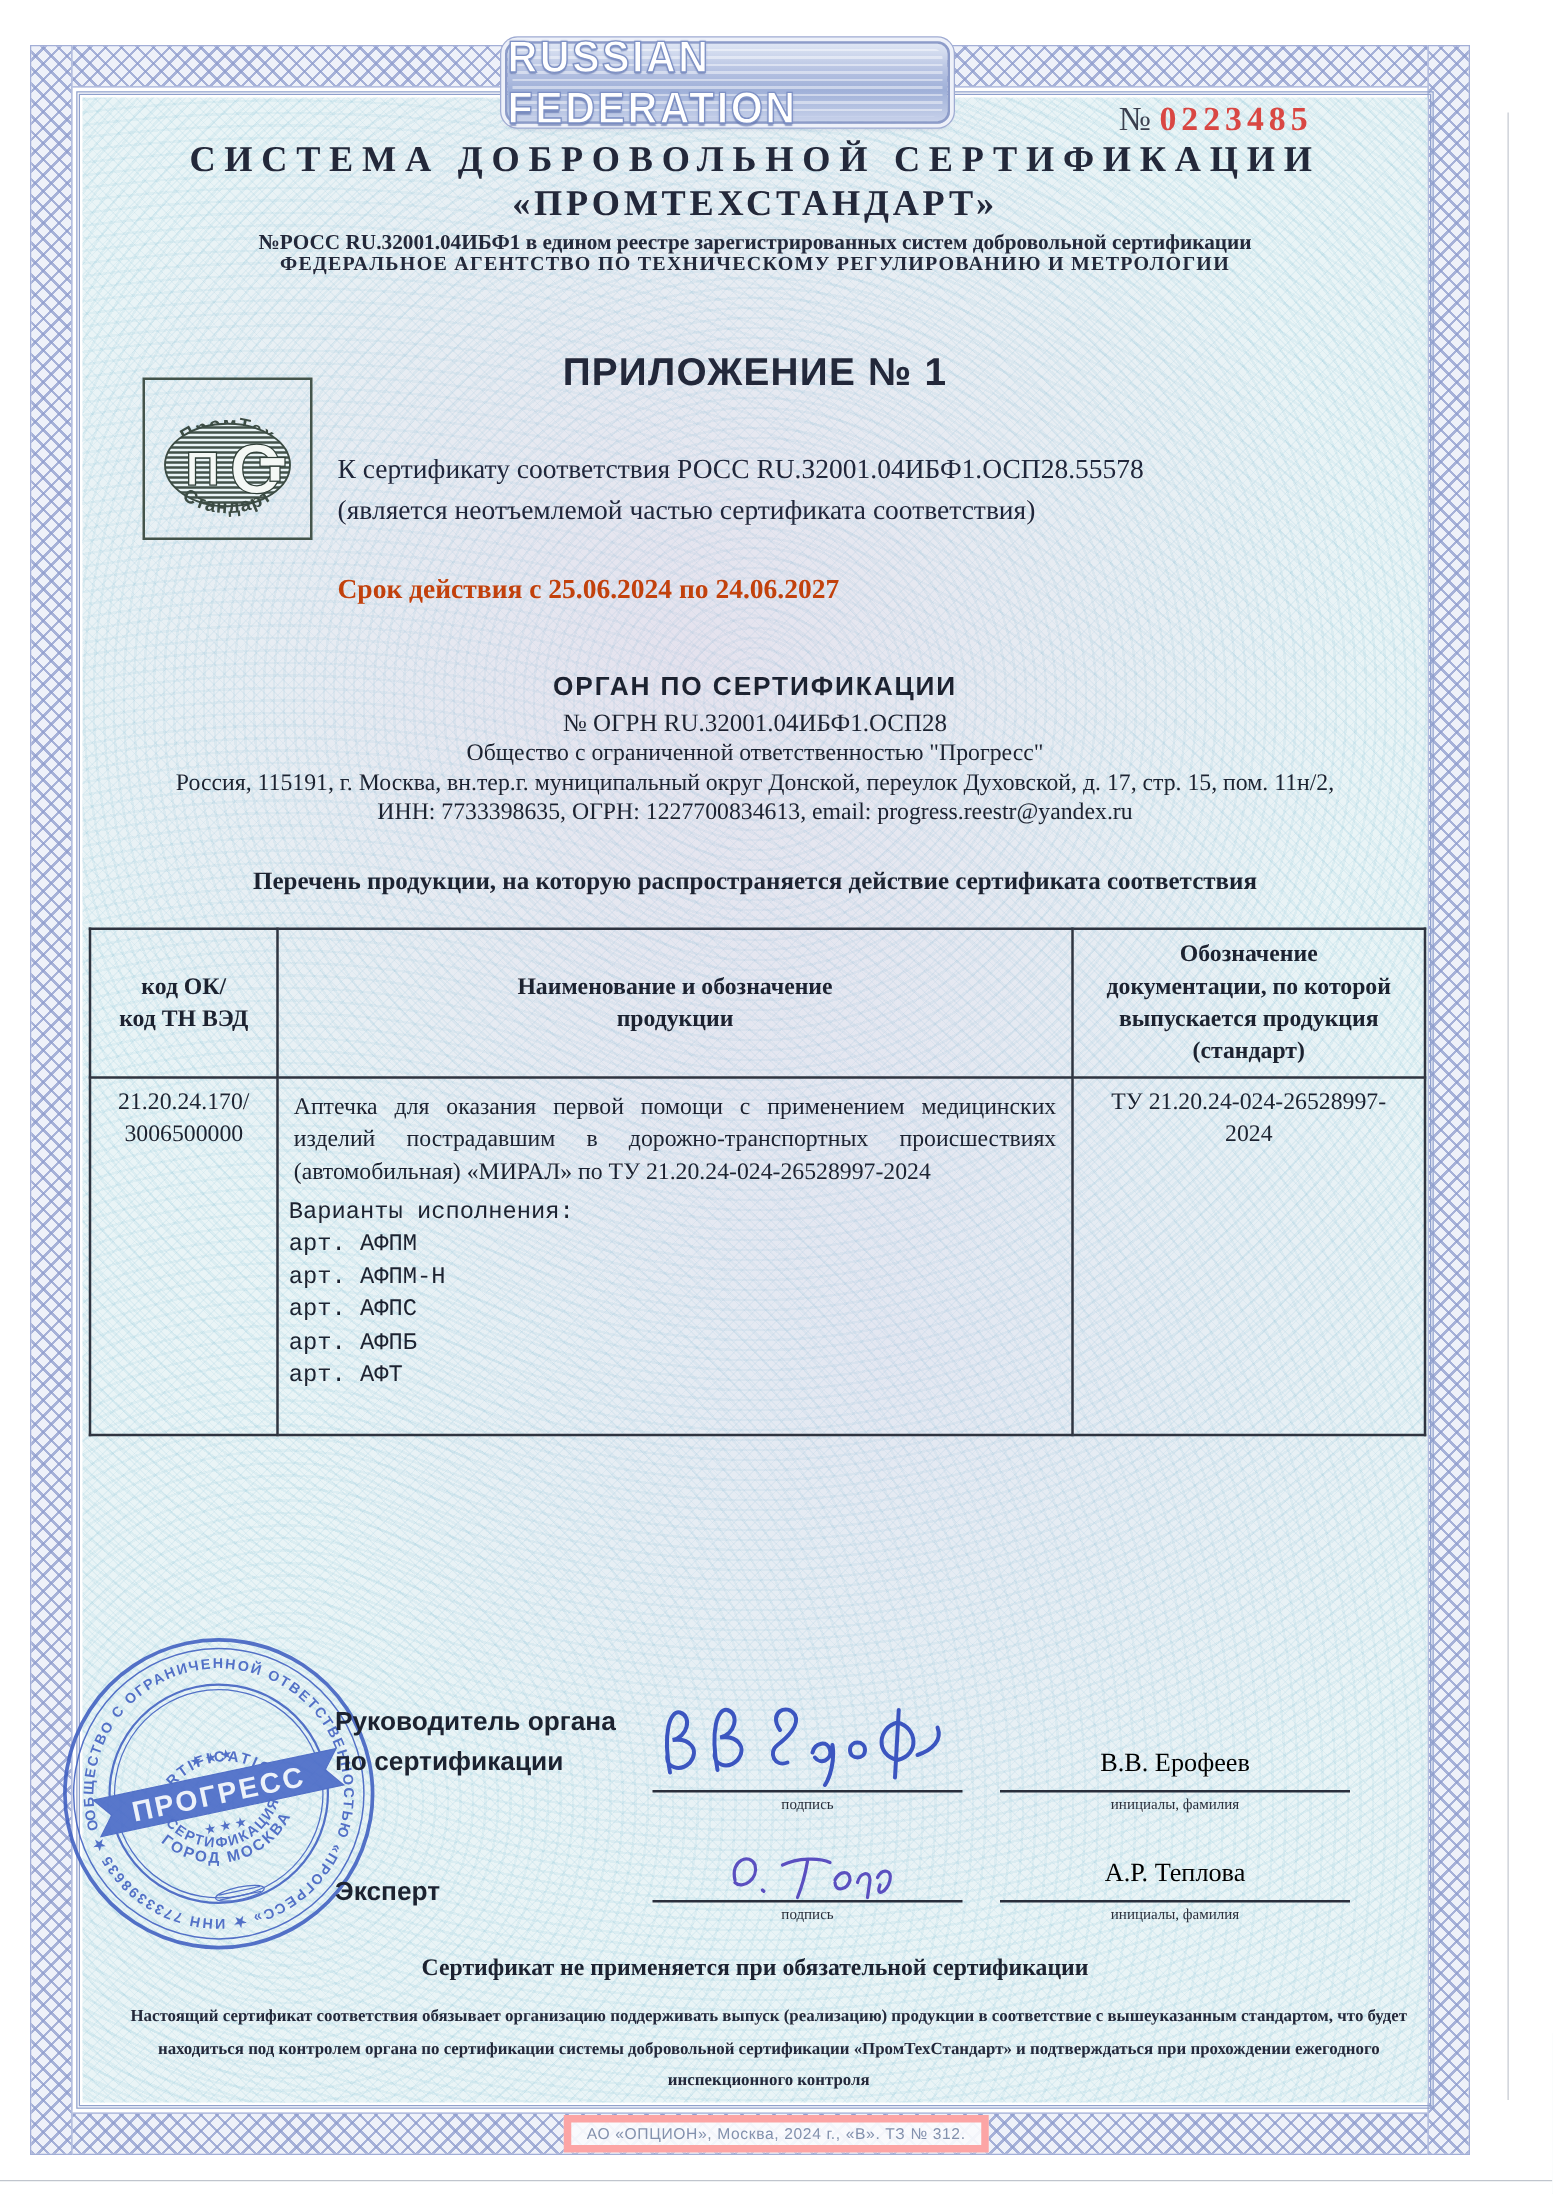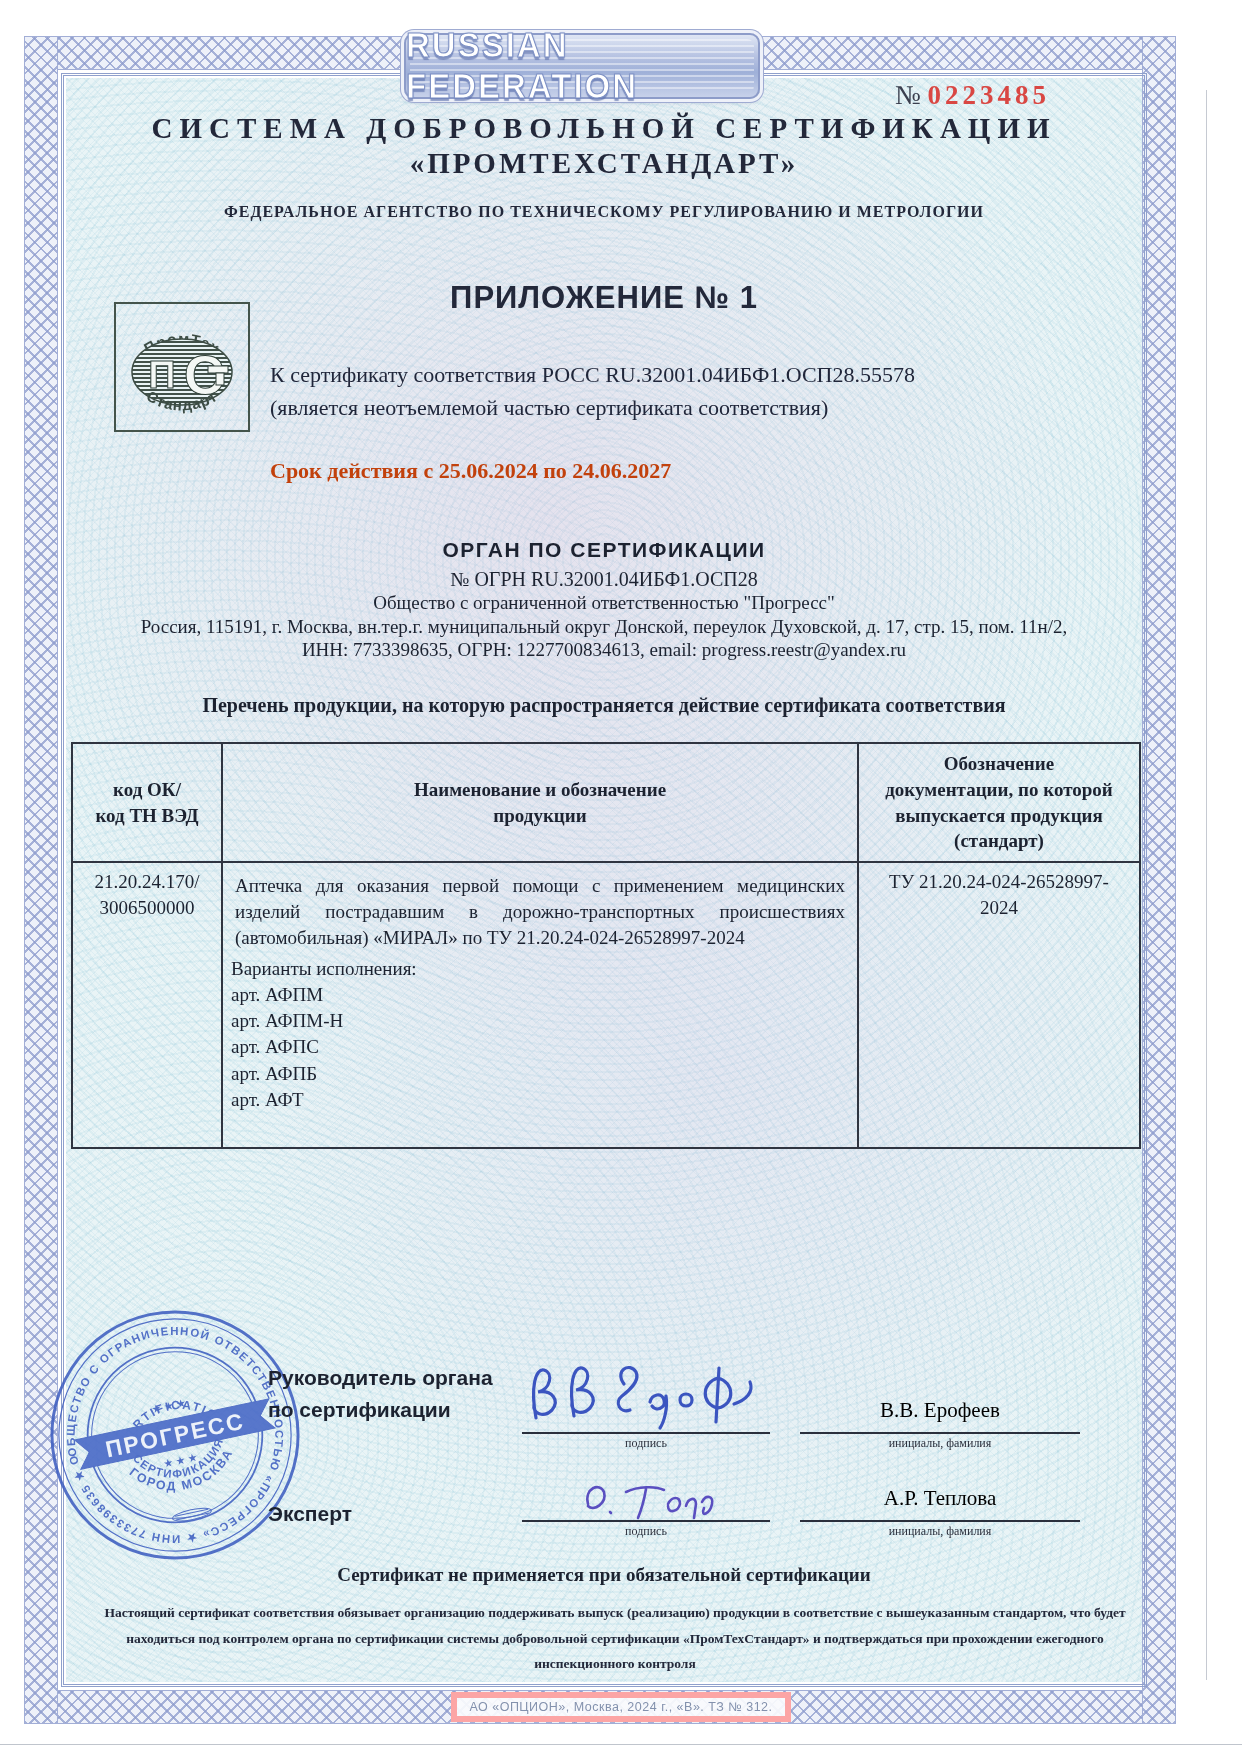--- a/index.html
+++ b/index.html
@@ -62,21 +62,21 @@
   .list-title{top:694px;font-weight:bold;font-size:20px;}
   
   .ptable{position:absolute;left:71px;top:742px;border-collapse:collapse;table-layout:fixed;z-index:2;}
   .ptable td{border:2px solid #2f3440;vertical-align:middle;padding:4px 8px;box-sizing:border-box;}
   .ptable .hd{height:119px;text-align:center;font-weight:bold;font-size:19px;line-height:1.35;white-space:pre-line;}
   .ptable .bd{height:286px;vertical-align:top;font-size:19px;line-height:1.38;padding-top:6px;}
   .c1{width:150px;text-align:center;white-space:pre-line;}
   .c2{width:636px;}
   .c3{width:282px;text-align:center;white-space:pre-line;}
   .pname{text-align:justify;margin:4px;}
-  .pline{text-align:left;}
+  .pline{text-align:left;font-family:Liberation Mono, monospace;}
   
   .role{position:absolute;left:268px;font-family:"Liberation Sans",sans-serif;font-weight:bold;
         font-size:21px;line-height:1.5;white-space:pre-line;z-index:2;}
   .sig-line{position:absolute;border-bottom:2px solid #2a2f3c;z-index:2;}
   .cap{position:absolute;text-align:center;font-size:12px;color:#2a2f3c;z-index:2;}
   .sig-name{position:absolute;text-align:center;font-size:21px;color:#000000;z-index:2;}
   .hand{position:absolute;z-index:3;}
   .stamp{position:absolute;left:46px;top:1306px;width:258px;height:258px;transform:rotate(-12deg);
          opacity:.88;z-index:1;}
   
@@ -106,20 +106,21 @@
     <span class="ribbon-text">RUSSIAN FEDERATION</span>
   </div>
 
   <div class="abs cert-no">
     <span>№</span>
     <span class="digits">0223485</span>
   </div>
 
   <div class="abs ctr sys-title">СИСТЕМА ДОБРОВОЛЬНОЙ СЕРТИФИКАЦИИ</div>
   <div class="abs ctr sys-name">«ПРОМТЕХСТАНДАРТ»</div>
+  <div class="abs ctr reg-line">№РОСС RU.32001.04ИБФ1 в едином реестре зарегистрированных систем добровольной сертификации</div>
   <div class="abs ctr agency-line">ФЕДЕРАЛЬНОЕ АГЕНТСТВО ПО ТЕХНИЧЕСКОМУ РЕГУЛИРОВАНИЮ И МЕТРОЛОГИИ</div>
   <div class="abs ctr appendix">ПРИЛОЖЕНИЕ № 1</div>
 
   <svg class="abs logo-box" viewBox="0 0 140 134">
     <defs>
       <pattern id="hatch" width="4" height="4" patternUnits="userSpaceOnUse">
         <rect width="4" height="4" fill="#e9f4f6"></rect>
         <rect y="1" width="4" height="2" fill="#42524a"></rect>
       </pattern>
     </defs>

